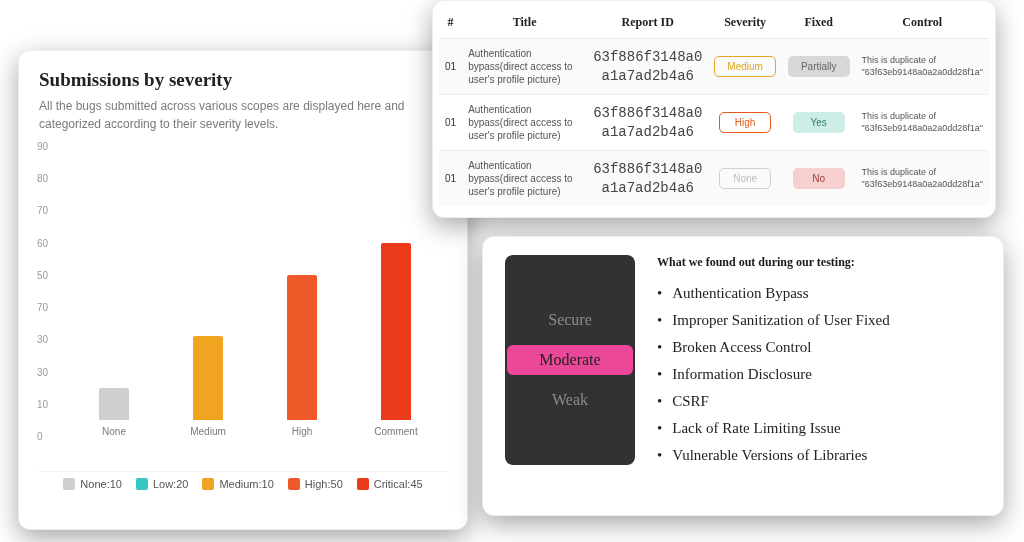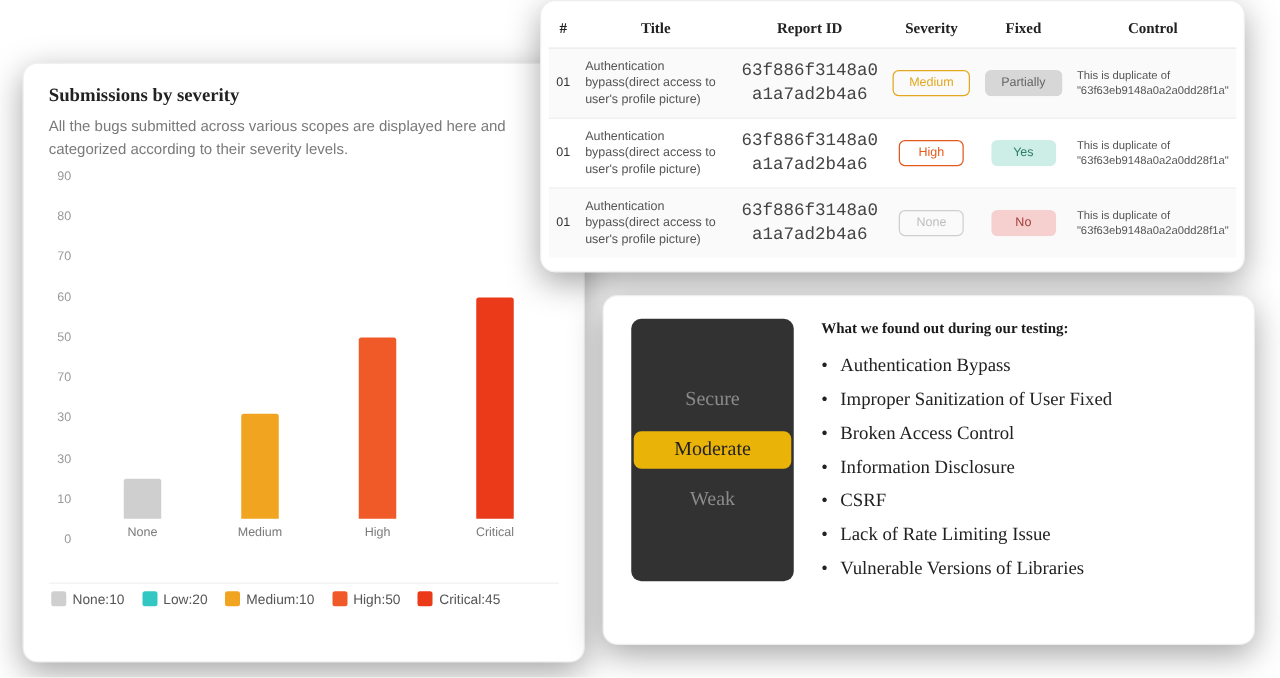--- a/index.html
+++ b/index.html
@@ -18,56 +18,57 @@
     box-shadow: 0 8px 26px rgba(0,0,0,.35);
     border:1px solid #eee;
   }
   
   .chart-card {
     left:18px; top:50px;
     width:450px; height:480px;
     padding:18px 20px 8px;
   }
   .chart-title {
-    font-size:15px; font-weight:700; color:#222;
+    font-size:19px; font-weight:700; color:#222;
     margin-bottom:6px;
   }
   .chart-sub {
     font-family: Arial, sans-serif;
     font-size:12px; color:#7a7a7a;
     line-height:1.5;
     margin-bottom:14px;
     max-width:420px;
   }
   .plot {
     position:relative;
     height:320px;
     width:100%;
   }
   .y-tick {
     position:absolute; left:0; width:100%;
     font-family:Arial,sans-serif; font-size:10px; color:#9a9a9a;
   }
-  .y-tick span { position:absolute; left:-2px; top:-6px; width:20px; text-align:right; }
+  .y-tick span { position:absolute; left:-2px; top:-6px; width:20px; text-align:left; }
   .bars {
     position:absolute; left:28px; right:4px; top:0; bottom:30px;
     display:flex; align-items:flex-end; justify-content:space-around;
   }
   .bar-slot { display:flex; flex-direction:column; align-items:center; width:62px; }
   .bar { width:30px; border-radius:2px 2px 0 0; }
   .x-label {
     margin-top:6px;
     font-family:Arial,sans-serif; font-size:10px; color:#7a7a7a;
   }
   .legend {
     display:flex; gap:14px; padding:6px 2px 2px;
     font-family:Arial,sans-serif; font-size:11px; color:#555;
     align-items:center;
     border-top:1px solid #f1f1f1;
     margin-top:4px;
+    justify-content:center;
   }
   .swatch { width:12px; height:12px; display:inline-block; margin-right:5px; vertical-align:-2px; border-radius:2px; }
 
   
   .table-card {
     left:432px; top:0px;
     width:564px; height:218px;
     padding:6px;
     font-family: Arial, sans-serif;
   }
@@ -108,21 +109,21 @@
     width:130px; height:210px;
     background:#323232;
     border-radius:8px;
     display:flex; flex-direction:column;
     align-items:center; justify-content:center;
     gap:16px;
     font-family: Georgia, serif;
   }
   .g-label { color:#8b8b8b; font-size:16px; }
   .g-mid {
-    background:#eab308; color:#222;
+    background:#ec4899; color:#222;
     padding:6px 32px; border-radius:6px; font-size:16px;
   }
   .find-title { font-weight:700; font-size:12px; color:#1a1a1a; margin-bottom:10px; }
   .find-list { list-style:none; padding:0; margin:0; }
   .find-list li {
     font-family: Georgia, serif; color:#222; font-size:15px; line-height:1.8;
     padding-left:18px; text-indent:-18px;
   }
   .find-list li::before { content:"\2022"; color:#222; margin-right:10px; }
 </style>
@@ -171,21 +172,21 @@
         <div class="bar-slot">
           <div class="bar" style="height: 83.7778px; background: rgb(240, 164, 31);"></div>
           <div class="x-label">Medium</div>
         </div>
         <div class="bar-slot">
           <div class="bar" style="height: 145px; background: rgb(240, 90, 40);"></div>
           <div class="x-label">High</div>
         </div>
         <div class="bar-slot">
           <div class="bar" style="height: 177.222px; background: rgb(234, 58, 26);"></div>
-          <div class="x-label">Critical</div>
+          <div class="x-label">Comment</div>
         </div>
       </div>
     </div>
   <div class="legend" id="legend">
       <span><span class="swatch" style="background: rgb(207, 207, 207);"></span>None:10</span>
       <span><span class="swatch" style="background: rgb(51, 199, 196);"></span>Low:20</span>
       <span><span class="swatch" style="background: rgb(240, 164, 31);"></span>Medium:10</span>
       <span><span class="swatch" style="background: rgb(240, 90, 40);"></span>High:50</span>
       <span><span class="swatch" style="background: rgb(234, 58, 26);"></span>Critical:45</span>
     </div>

